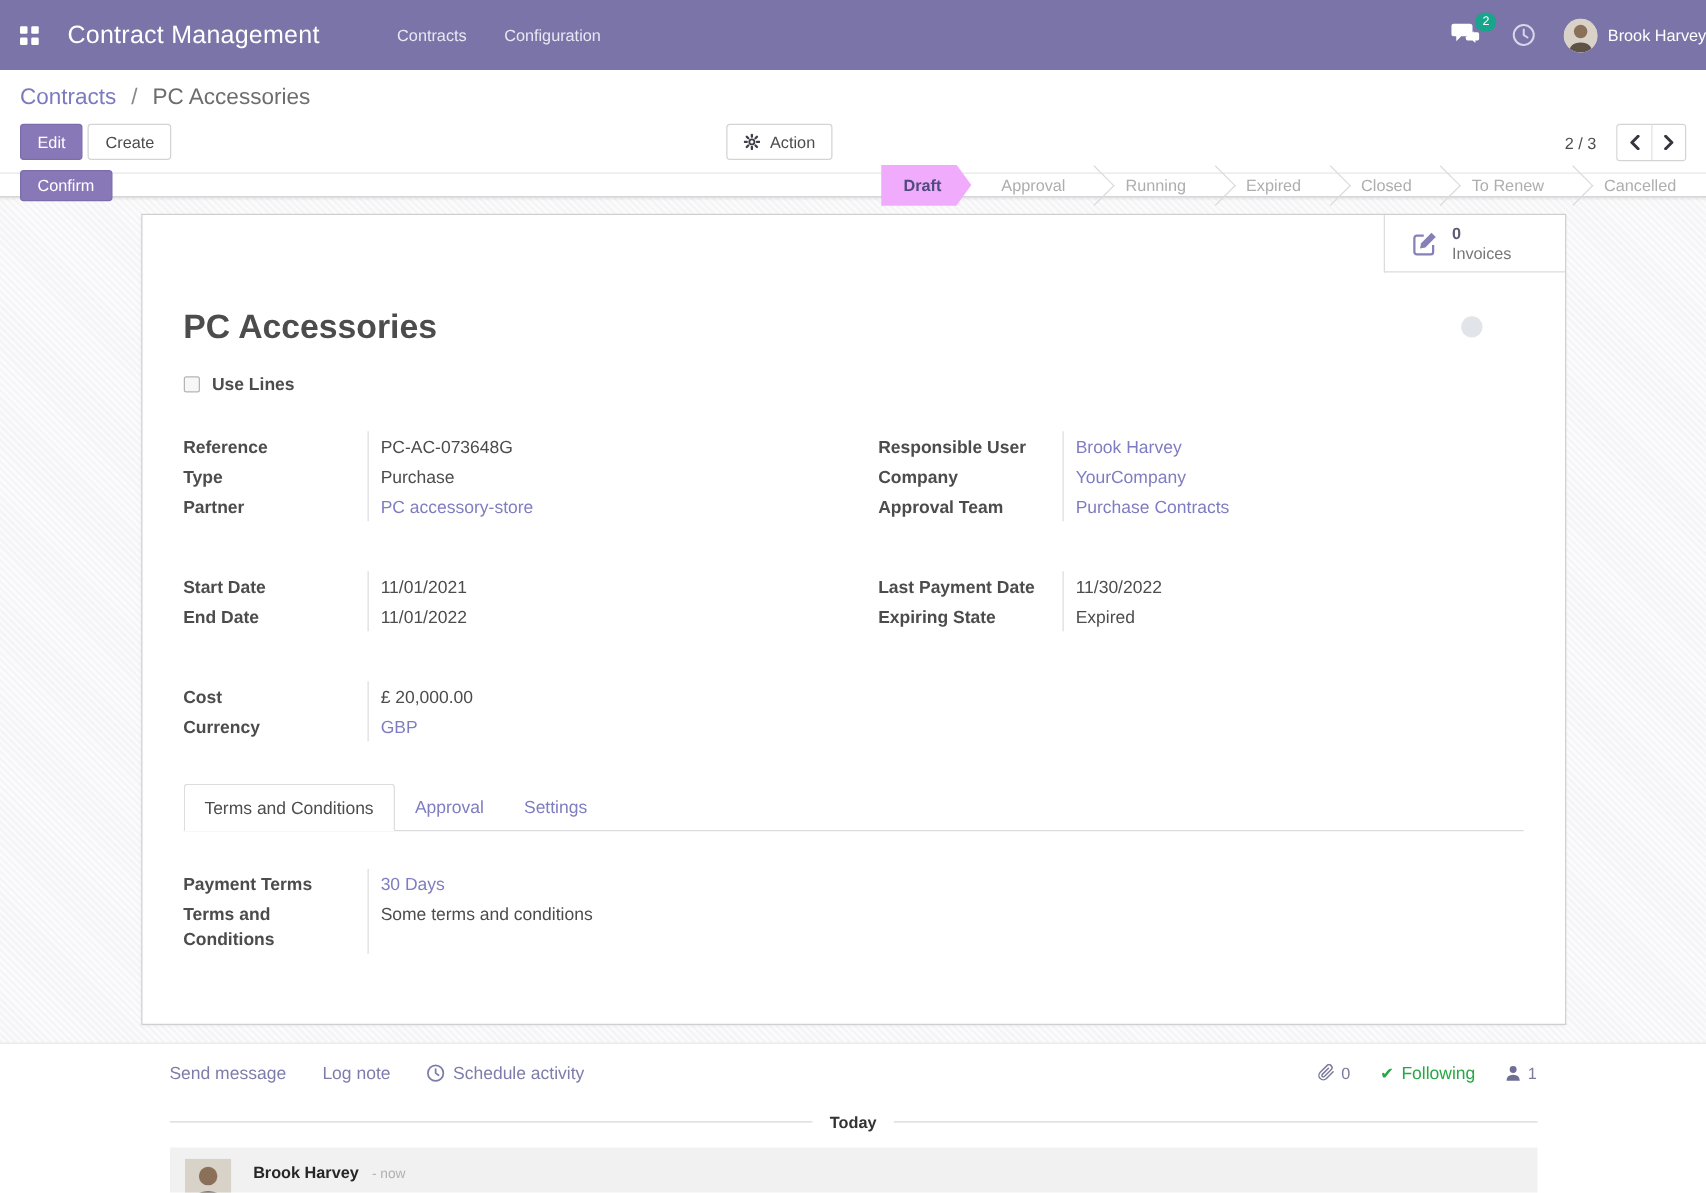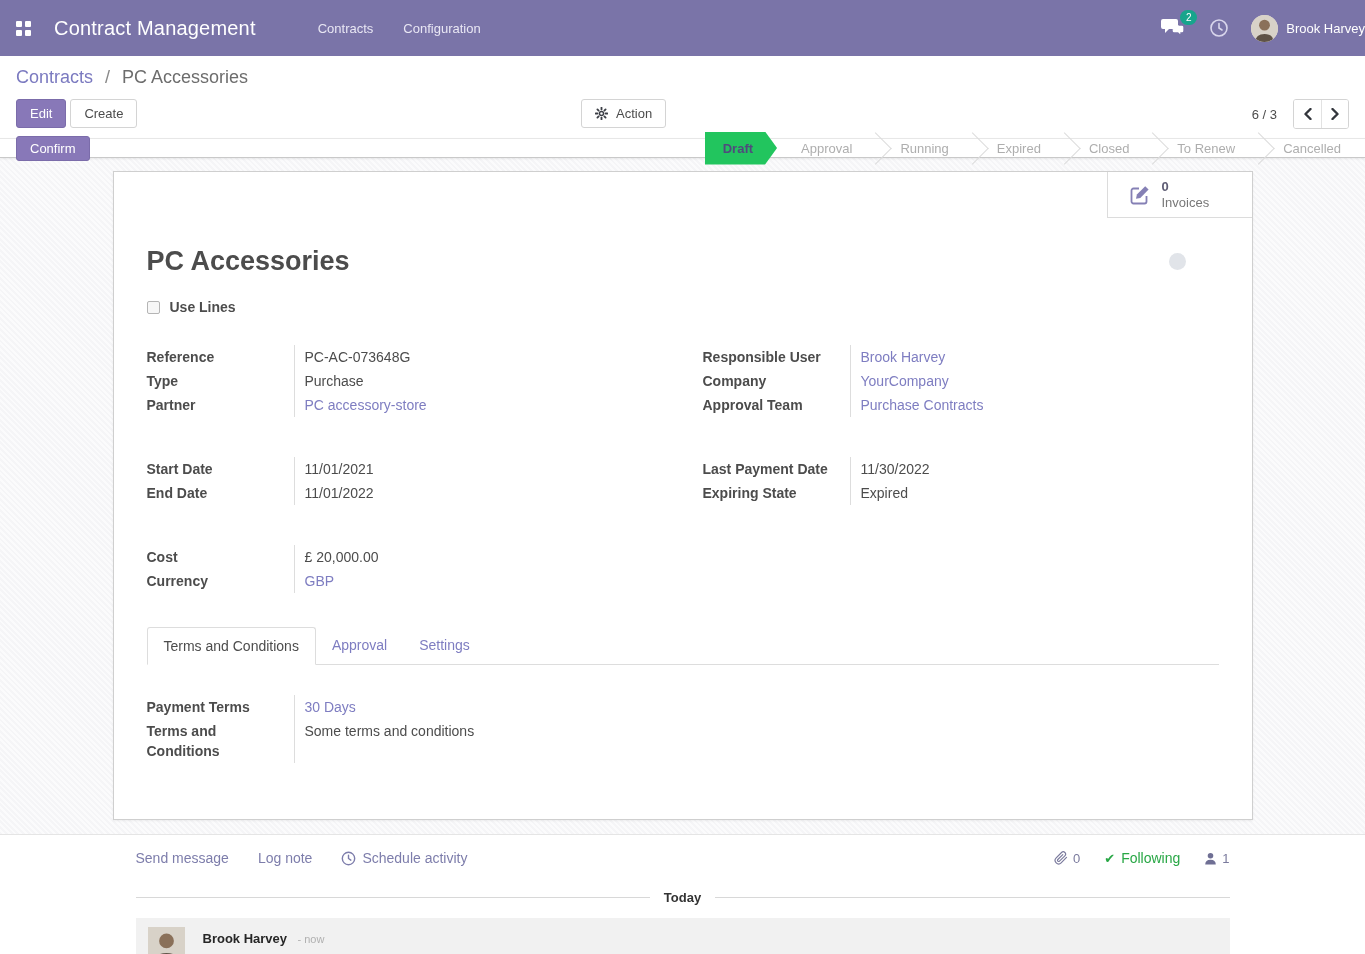--- a/index.html
+++ b/index.html
@@ -42,21 +42,21 @@
   .pager-btn + .pager-btn { border-left:1px solid #e2e2e2; }
 
   
   .statusbar { height:20px; background:#fff; border-top:1px solid #e7e7e7; border-bottom:1px solid #c9c9c9;
     display:flex; align-items:center; padding-left:16px; box-shadow:0 1px 2px rgba(0,0,0,.08); position:relative; z-index:3; }
   .statusbar .btn.primary { padding:4px 13px; }
   .stages { margin-left:auto; display:flex; height:33px; align-items:stretch; }
   .stage { position:relative; display:flex; align-items:center; padding:0 24px; font-size:13px; color:#aeaeae; cursor:pointer; }
   .stage:not(.active):not(:last-child)::after { content:""; position:absolute; right:-11px; top:calc(50% - 11px);
     width:22px; height:22px; border-top:1px solid #dcdcdc; border-right:1px solid #dcdcdc; transform:rotate(45deg); z-index:2; }
-  .stage.active { background:#22c55e; color:#4f4b7d; font-weight:bold; padding:0 24px 0 18px;
+  .stage.active { background:#f0abfc; color:#4f4b7d; font-weight:bold; padding:0 24px 0 18px;
     clip-path:polygon(0 0, calc(100% - 12px) 0, 100% 50%, calc(100% - 12px) 100%, 0 100%); }
 
   
   .sheet-bg { background:repeating-linear-gradient(45deg,#f5f5f7 0px,#f5f5f7 2px,#fbfbfc 2px,#fbfbfc 4px);
     padding:13px 0 14px 0; }
   .sheet { width:1140px; margin:0 auto; background:#fff; border:1px solid #cfcfcf; box-shadow:0 1px 2px rgba(0,0,0,.06); }
   .button-box { height:46px; display:flex; justify-content:flex-end; }
   .smart-btn { width:145px; border-left:1px solid #dcdcdc; border-bottom:1px solid #dcdcdc; display:flex;
     align-items:center; gap:10px; padding-left:20px; cursor:pointer; background:#fff; }
   .sb-text { display:flex; flex-direction:column; line-height:1.2; }
@@ -168,21 +168,21 @@
             <line x1="2.6" y1="2.6" x2="3.9" y2="3.9"></line>
               <line x1="10.1" y1="10.1" x2="11.4" y2="11.4"></line>
             <line x1="11.4" y1="2.6" x2="10.1" y2="3.9"></line>
               <line x1="3.9" y1="10.1" x2="2.6" y2="11.4"></line>
           </g>
         </svg>
         <span>Action</span>
       </button>
     </div>
     <div class="pager">
-      <span class="pager-count">6 / 3</span>
+      <span class="pager-count">2 / 3</span>
       <div class="pager-btns">
         <button class="pager-btn">
           <svg width="10" height="12" viewBox="0 0 10 12">
             <polyline points="7.5,1 2.5,6 7.5,11" fill="none" stroke="#33363c" stroke-width="2.4" stroke-linecap="round" stroke-linejoin="round"></polyline>
           </svg>
         </button>
         <button class="pager-btn">
           <svg width="10" height="12" viewBox="0 0 10 12">
             <polyline points="2.5,1 7.5,6 2.5,11" fill="none" stroke="#33363c" stroke-width="2.4" stroke-linecap="round" stroke-linejoin="round"></polyline>
           </svg>

